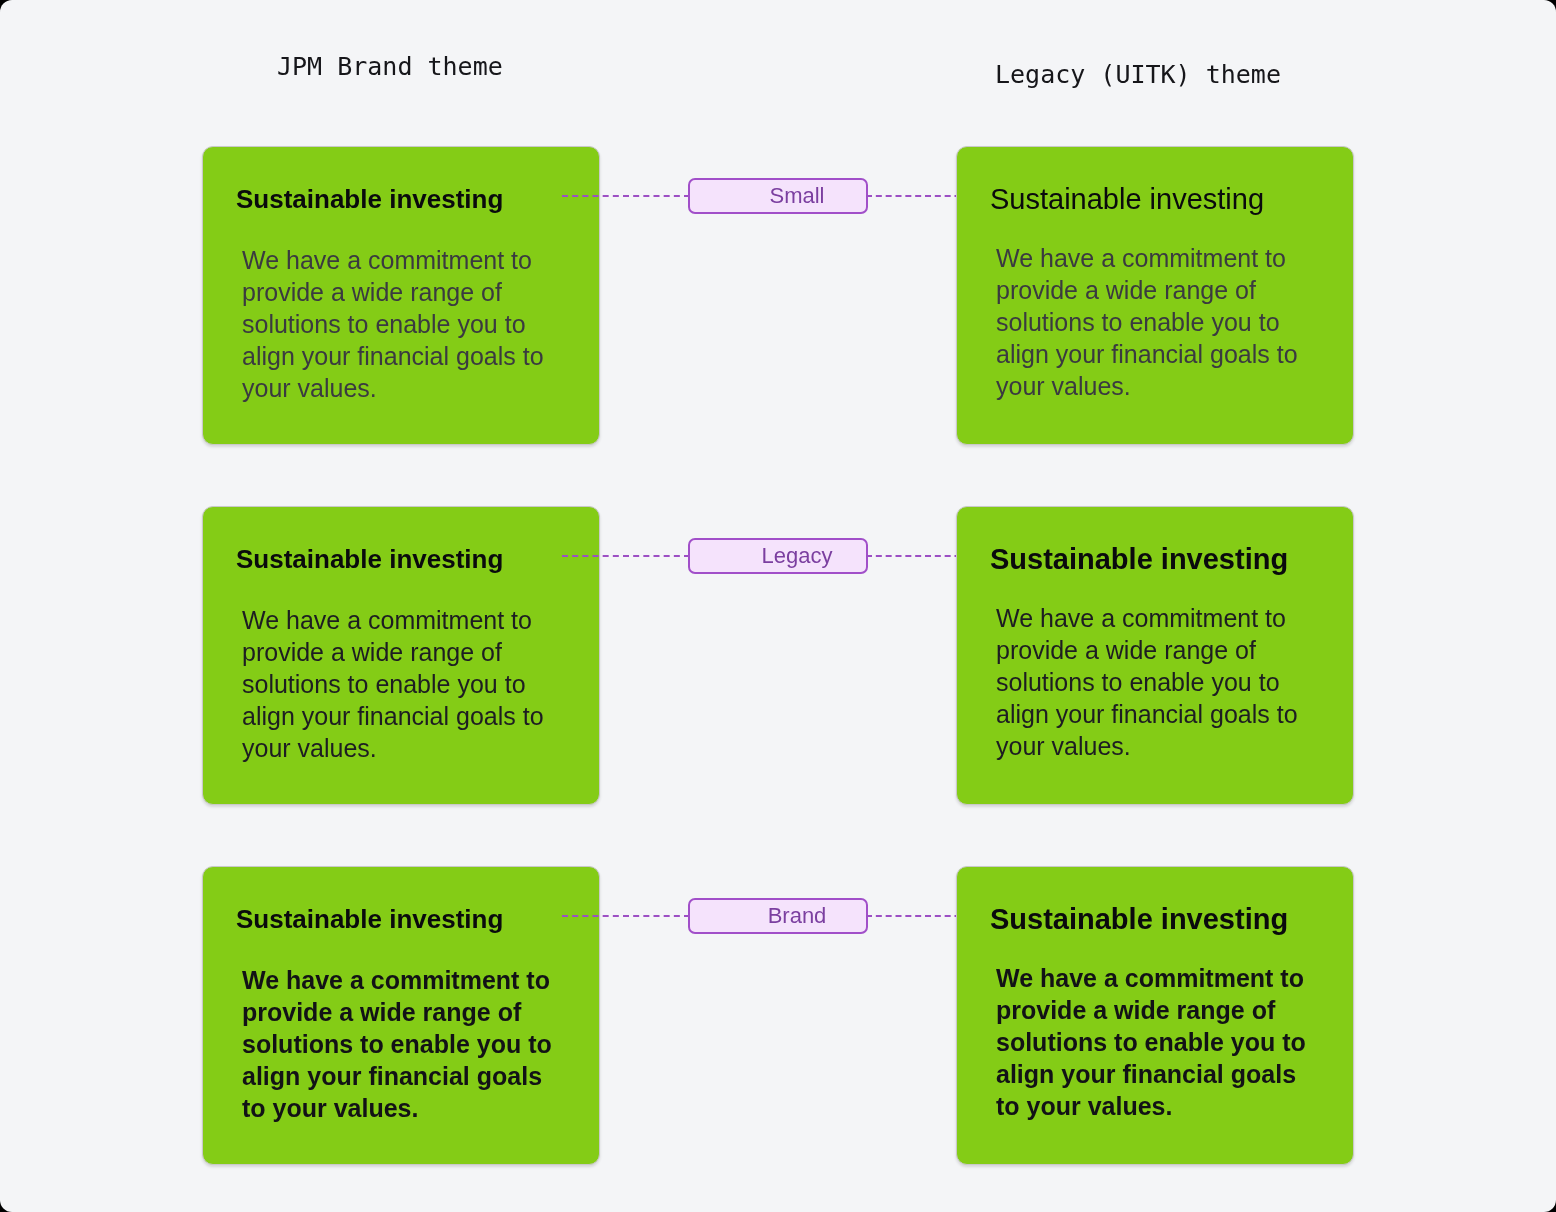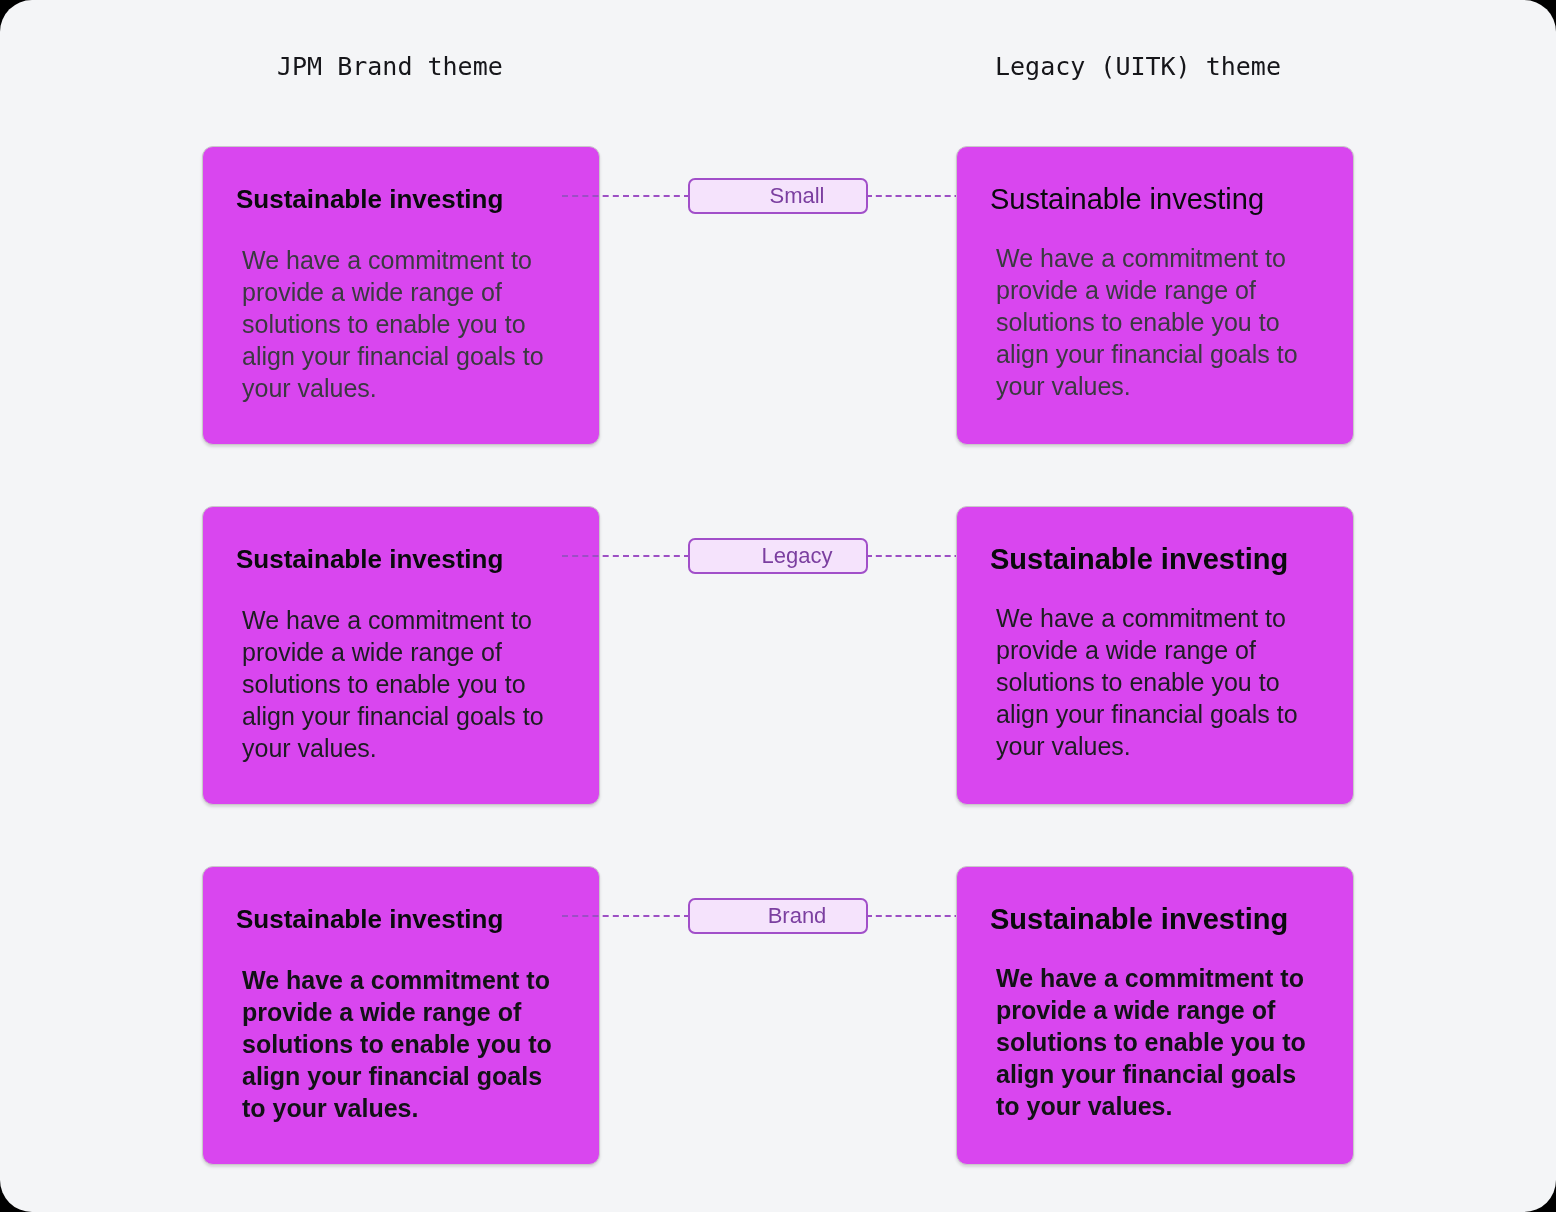--- a/index.html
+++ b/index.html
@@ -13,56 +13,56 @@
     height: 1212px;
     overflow: hidden;
     font-family: "Liberation Sans", sans-serif;
   }
 
   #page {
     position: relative;
     width: 1556px;
     height: 1212px;
     background: #F4F5F7;
-    border-radius: 32px;
+    border-radius: 12px;
     overflow: hidden;
     box-sizing: border-box;
   }
 
   
   .col-header {
     position: absolute;
     top: 52px;
     font-family: "DejaVu Sans Mono", "Liberation Mono", monospace;
     font-size: 25px;
     font-weight: 400;
     color: #16161a;
     letter-spacing: 0px;
     white-space: nowrap;
   }
   .col-header.left  { left: 277px; }
-  .col-header.right { left: 995px; }
+  .col-header.right { left: 995px; margin-top: 8px; }
 
   
   .row {
     position: absolute;
     left: 0;
     width: 1556px;
   }
   .row.r0 { top: 146px; height: 300px; }
   .row.r1 { top: 506px; height: 300px; }
   .row.r2 { top: 866px; height: 300px; }
 
   
   .card {
     position: absolute;
     top: 0;
     width: 398px;
     box-sizing: border-box;
-    background: #d946ef;
+    background: #84cc16;
     border: 1px solid #C9C9C9;
     border-radius: 11px;
     box-shadow: 0 2px 3px rgba(0,0,0,0.13);
     padding: 30px 33px 30px 33px;
   }
   .card.left  { left: 202px; }
   .card.right { left: 956px; }
 
   .card.r0 { height: 299px; }
   .card.r1 { height: 299px; }

